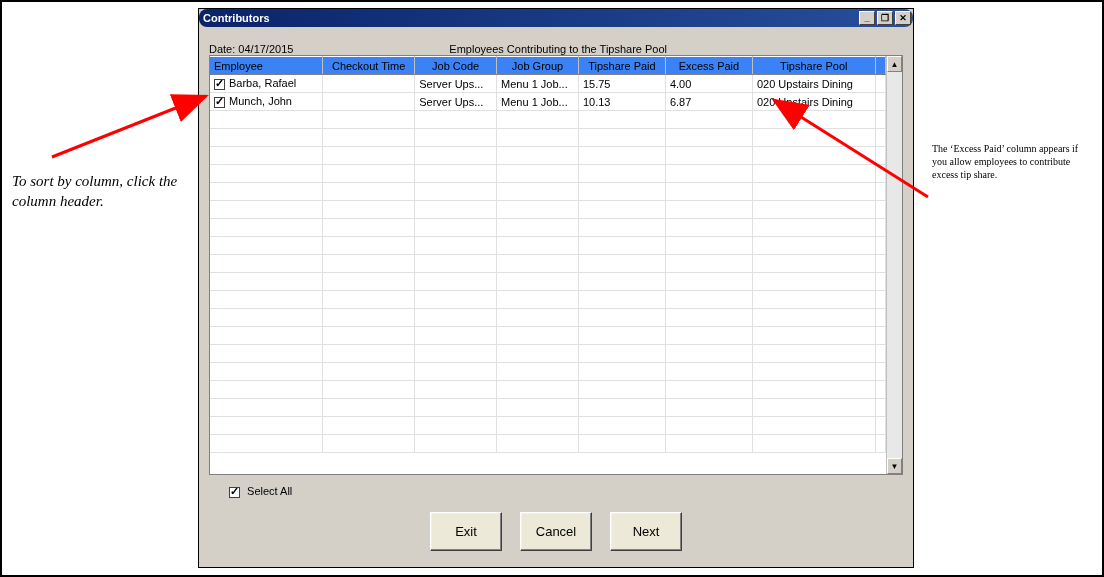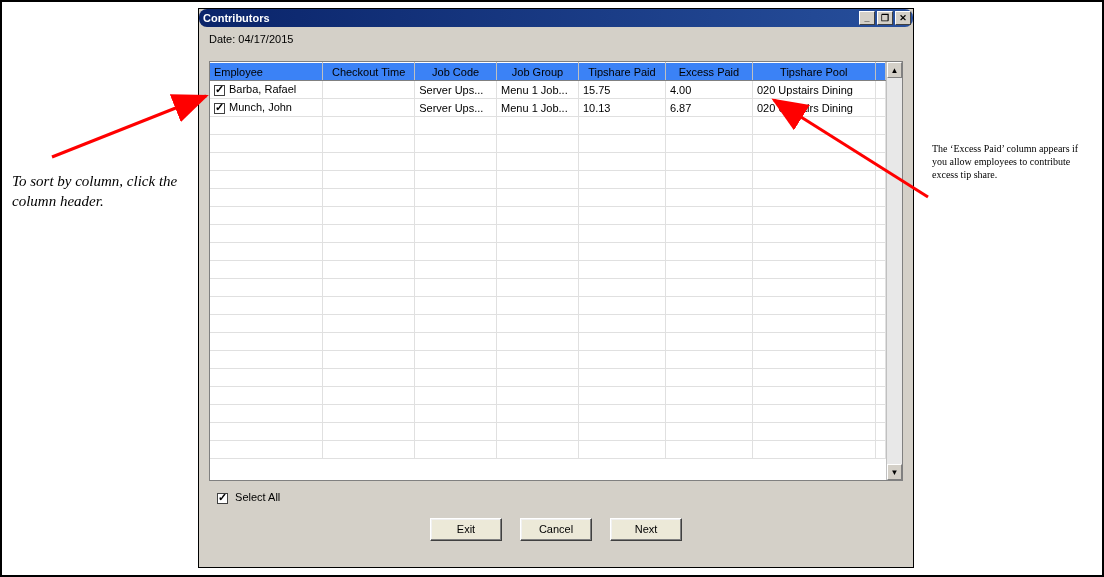--- a/index.html
+++ b/index.html
@@ -42,21 +42,21 @@
     border-right-color:#404040; border-bottom-color:#404040;
     margin-left: 2px;
     display:flex; align-items:center; justify-content:center;
     font-size:9px; color:#000; font-weight:bold;
     cursor:pointer;
   }
   .clientarea {
     padding: 6px 10px 10px 10px;
   }
   .headrow {
-    display:flex; align-items:flex-start; height:22px; margin-bottom:6px;
+    display:flex; align-items:flex-end; height:22px; 
   }
   .date-label { font-size:11px; }
   .headtitle { flex:1; text-align:center; font-size:11px; }
   .gridwrap {
     border:1px solid #808080;
     background:#fff;
     display:flex;
     height: 420px;
   }
   .grid {
@@ -110,33 +110,33 @@
     display:flex; flex-direction:column;
   }
   .vscroll .arrow {
     height:16px; background:#d4d0c8;
     border:1px solid #fff; border-right-color:#808080; border-bottom-color:#808080;
     display:flex; align-items:center; justify-content:center;
     font-size:8px; cursor:pointer;
   }
   .vscroll .track { flex:1; }
   .selectall-row {
-    margin-top:10px; margin-left:8px;
+    margin-top:10px; margin-left:20px;
     font-size:11px;
   }
   .btnrow {
     display:flex; justify-content:center; gap:18px; margin-top:14px;
   }
   .winbtn {
-    min-width:72px; height:23px;
+    min-width:72px; height:39px;
     background:#ece9d8;
     border:1px solid #fff;
     border-right-color:#404040; border-bottom-color:#404040;
     box-shadow: inset -1px -1px 0 #808080, inset 1px 1px 0 #f0f0f0;
-    font-size:11px; cursor:pointer;
+    font-size:13px; cursor:pointer;
   }
   
   .anno-left {
     position:absolute; left:10px; top:170px; width:170px;
     font-family: Georgia, 'Times New Roman', serif;
     font-size:15px; line-height:1.3;font-style:italic;
   }
   .anno-right {
     position:absolute; left:930px; top:140px; width:160px;
     font-family: Georgia, 'Times New Roman', serif;
@@ -151,20 +151,21 @@
   <div class="titlebar">
     <span>Contributors</span>
     <span class="spacer"></span>
     <span class="tb-btn">_</span>
     <span class="tb-btn">❐</span>
     <span class="tb-btn">✕</span>
   </div>
   <div class="clientarea">
     <div class="headrow">
       <span class="date-label">Date: 04/17/2015</span>
+      <span class="headtitle">Employees Contributing to the Tipshare Pool</span>
       <span style="width:80px"></span>
     </div>
 
     <div class="gridwrap">
       <div class="grid">
         <table class="grid-table">
           <colgroup>
             <col style="width:110px">
               <col style="width:90px">
               <col style="width:80px">

